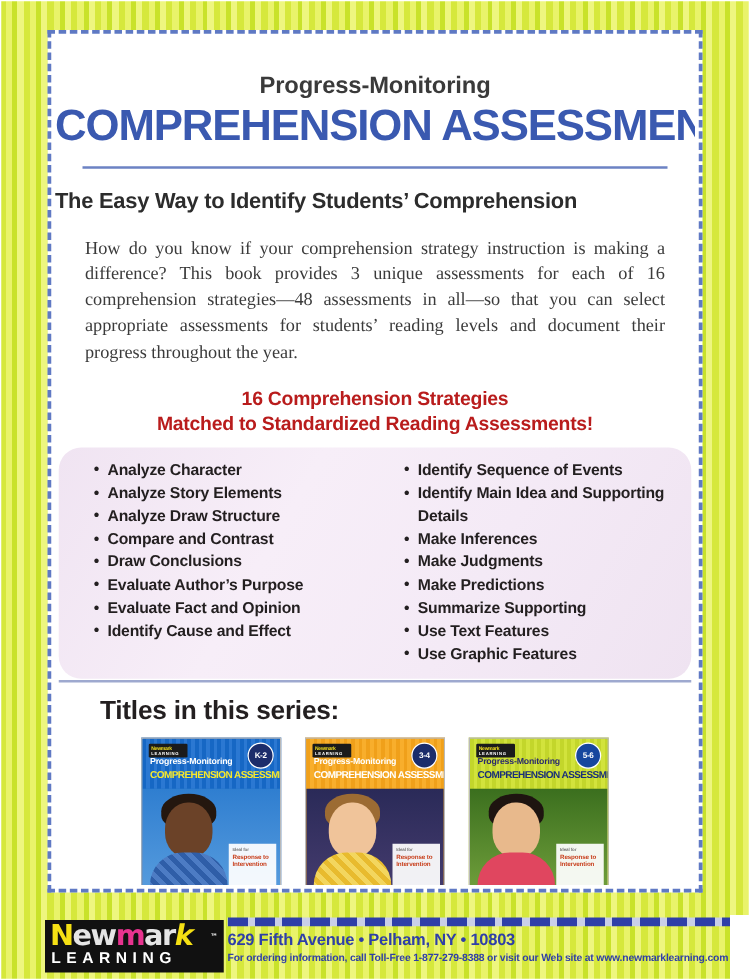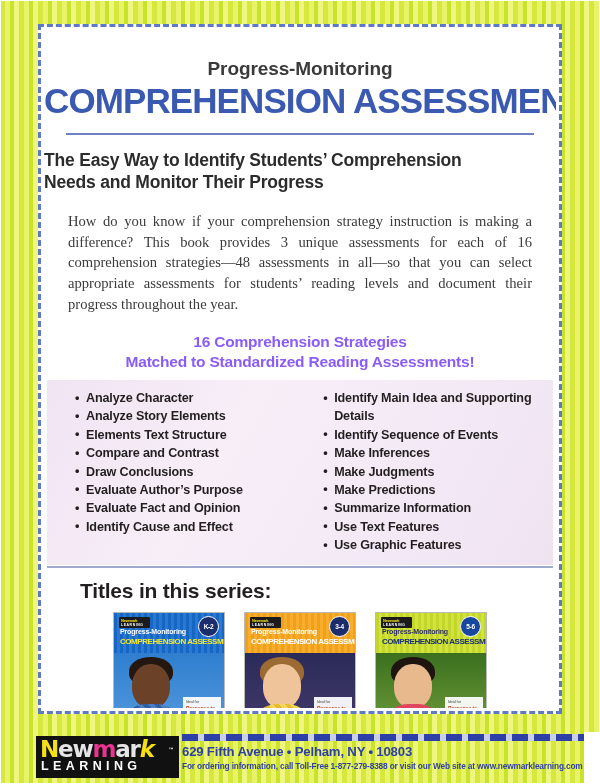--- a/index.html
+++ b/index.html
@@ -100,33 +100,34 @@
     line-height: 1.42;
     text-align: justify;
     margin: 18px 24px 18px 24px;
   }
 
   
   .strat-head {
     text-align: center;
     font-size: 15.5px;
     font-weight: bold;
-    color: #8b5cf6;
+    color: #b91c1c;
     line-height: 1.28;
     margin-top: 16px;
     letter-spacing: -0.2px;
   }
 
   
   .bullet-box {
     margin: 8px 3px 0 3px;
     padding: 9px 0 11px 0;
     background: linear-gradient(120deg, #f0e4f2 0%, #f7eef8 35%, #f4eaf6 65%, #efe3f1 100%);
     display: flex;
     position: relative;
+    border-radius: 18px;
   }
   .bullet-box::after {
     content: "";
     position: absolute;
     left: 0; right: 0; bottom: -3px;
     height: 2px;
     background: #9ea9cf;
   }
   .bul-col {
     box-sizing: border-box;
@@ -411,48 +412,47 @@
 <div class="page">
 
   <div class="card">
     <div class="card-inner">
 
       <div class="kicker">Progress-Monitoring</div>
       <div class="maintitle">COMPREHENSION ASSESSMENTS</div>
       <div class="rule"></div>
       <div class="subtitle">
         <div>The Easy Way to Identify Students’ Comprehension</div>
-        <div>Needs and Monitor Their Progress</div>
       </div>
 
       <p class="blurb">How do you know if your comprehension strategy instruction is making a difference? This book provides 3 unique assessments for each of 16 comprehension strategies—48 assessments in all—so that you can select appropriate assessments for students’ reading levels and document their progress throughout the year.</p>
 
       <div class="strat-head">
         <div>16 Comprehension Strategies</div>
         <div>Matched to Standardized Reading Assessments!</div>
       </div>
 
       <div class="bullet-box">
         <div class="bul-col left">
           <div class="bul">Analyze Character</div>
           <div class="bul">Analyze Story Elements</div>
-          <div class="bul">Elements Text Structure</div>
+          <div class="bul">Analyze Draw Structure</div>
           <div class="bul">Compare and Contrast</div>
           <div class="bul">Draw Conclusions</div>
           <div class="bul">Evaluate Author’s Purpose</div>
           <div class="bul">Evaluate Fact and Opinion</div>
           <div class="bul">Identify Cause and Effect</div>
         </div>
         <div class="bul-col right">
+          <div class="bul">Identify Sequence of Events</div>
           <div class="bul">Identify Main Idea and Supporting Details</div>
-          <div class="bul">Identify Sequence of Events</div>
           <div class="bul">Make Inferences</div>
           <div class="bul">Make Judgments</div>
           <div class="bul">Make Predictions</div>
-          <div class="bul">Summarize Information</div>
+          <div class="bul">Summarize Supporting</div>
           <div class="bul">Use Text Features</div>
           <div class="bul">Use Graphic Features</div>
         </div>
       </div>
 
       <div class="series-head">Titles in this series:</div>
 
       <div class="covers">
 
         <div class="cover-wrap">

